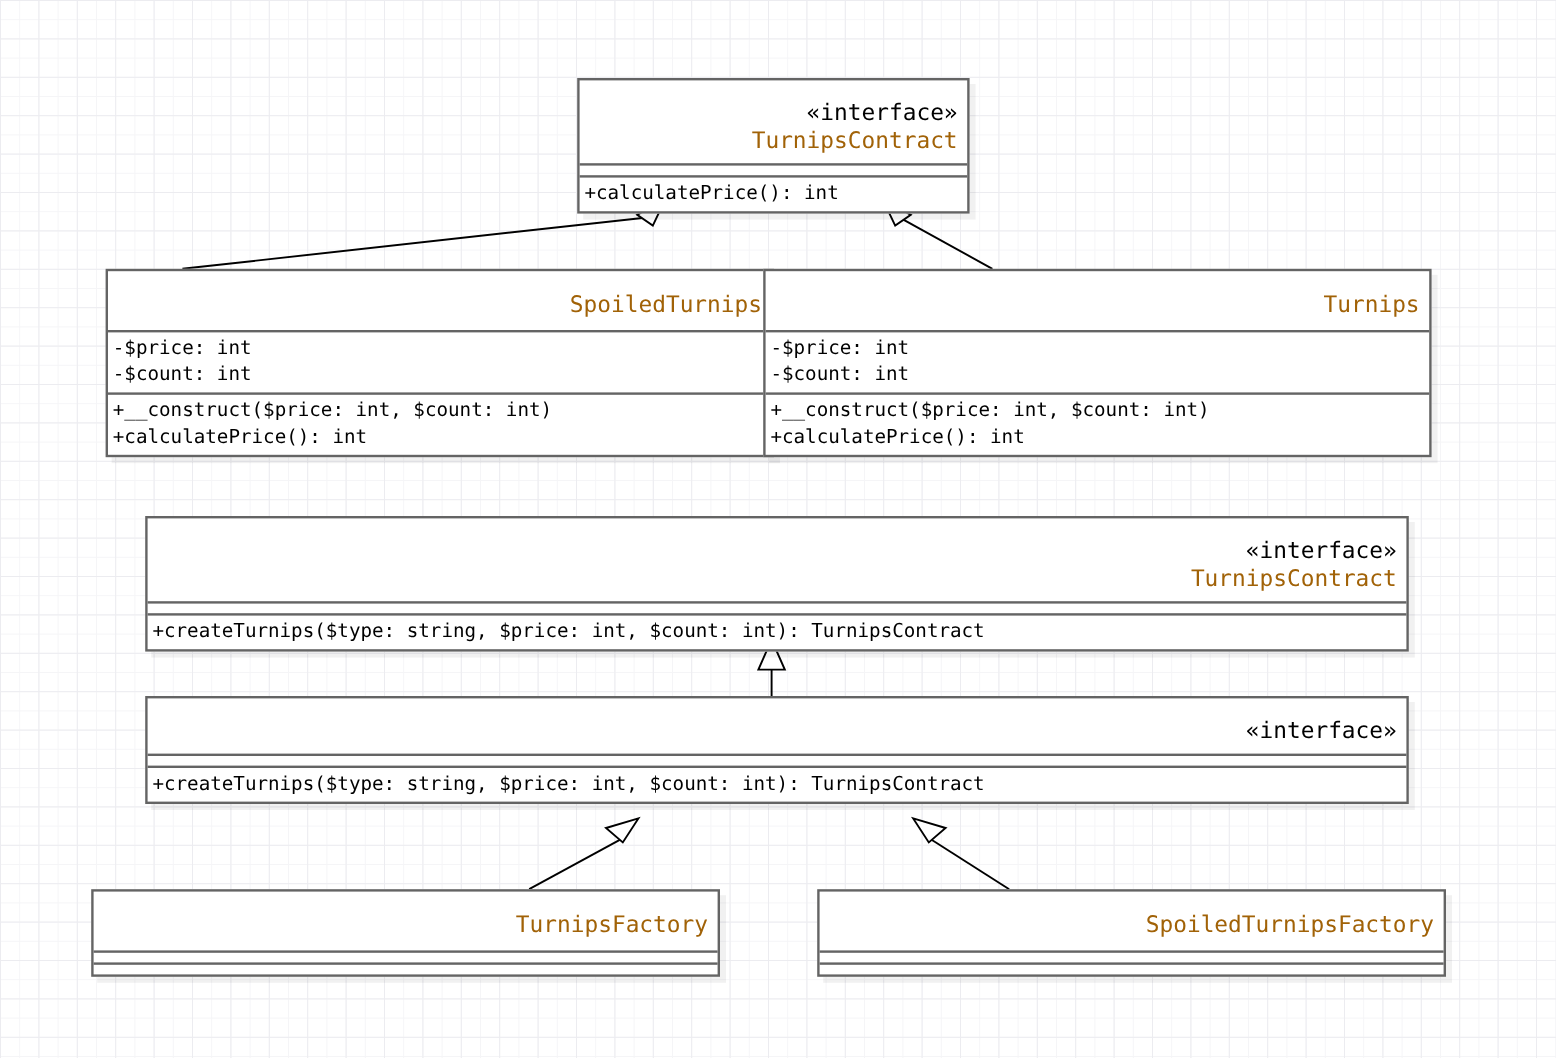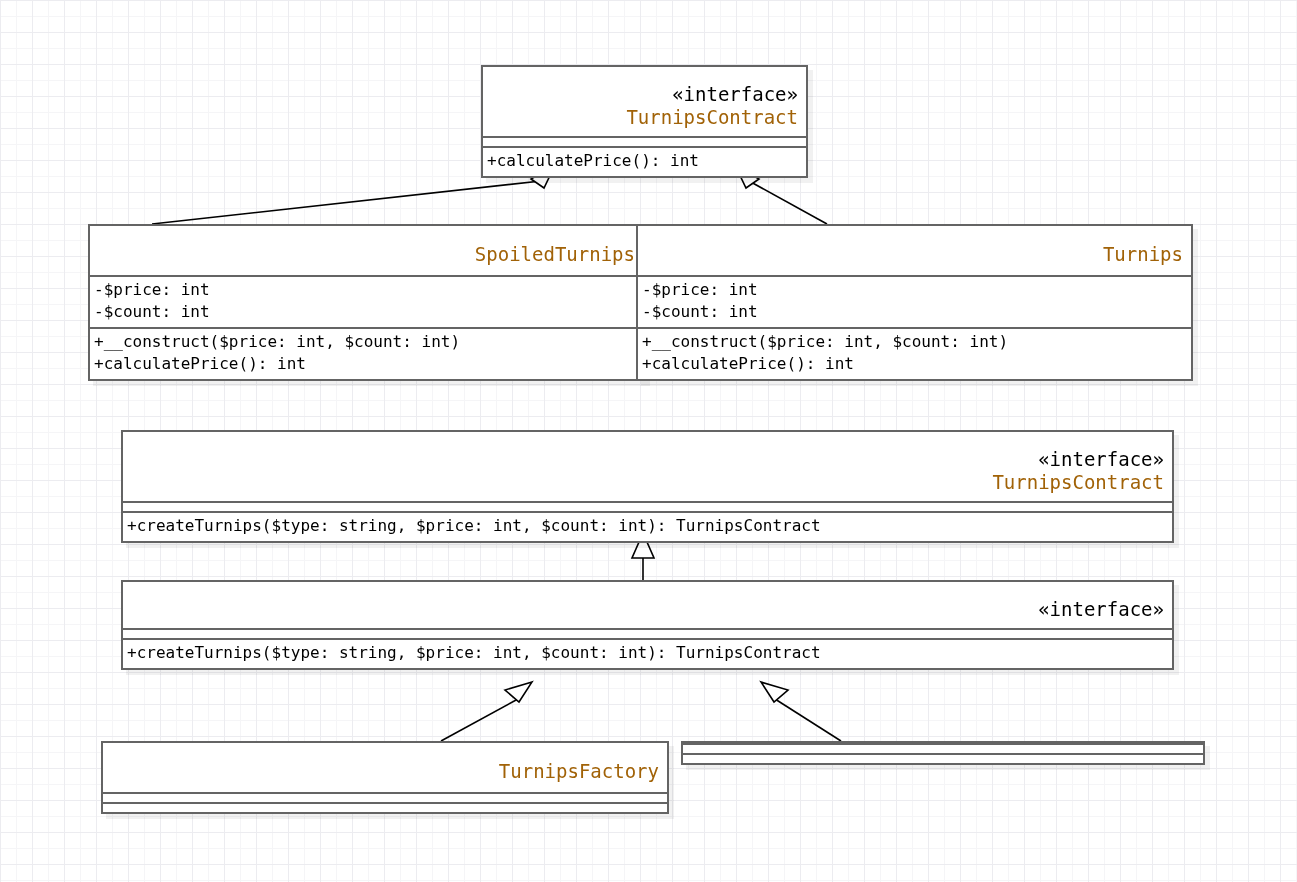--- a/index.html
+++ b/index.html
@@ -88,21 +88,21 @@
     white-space: pre;
     color: #000000;
   }
 
   
   #box-turnips-contract   { left: 481px; top: 65px;  width: 327px; }
   #box-spoiled-turnips    { left: 65px;  top: 224px; width: 557px; margin-left: 23px; }
   #box-turnips            { left: 636px; top: 224px; width: 557px; }
   #box-factory-contract   { left: 121px; top: 430px; width: 1053px; }
   #box-base-factory       { left: 121px; top: 580px; width: 1053px; }
-  #box-turnips-factory    { left: 101px;  top: 741px; width: 568px; }
+  #box-turnips-factory    { left: 76px;  top: 741px; width: 524px; }
   #box-spoiled-factory    { left: 681px; top: 741px; width: 524px; }
 </style>
 </head>
 <body>
 
 <div id="diagram-canvas">
 
   <svg id="connectors" viewBox="0 0 1297 882">
     <g fill="none" stroke="#000000" stroke-width="1.6">
 
@@ -200,19 +200,22 @@
     <div class="uml-header">
       <span class="uml-name solo">TurnipsFactory</span>
     </div>
     <div class="uml-sep"></div>
     <div class="uml-compartment empty"></div>
     <div class="uml-sep"></div>
     <div class="uml-compartment empty"></div>
   </div>
 
   <div class="uml-box" id="box-spoiled-factory">
+    <div class="uml-header">
+      <span class="uml-name solo">SpoiledTurnipsFactory</span>
+    </div>
     <div class="uml-sep"></div>
     <div class="uml-compartment empty"></div>
     <div class="uml-sep"></div>
     <div class="uml-compartment empty"></div>
   </div>
 
 </div>
 
 </body></html>

